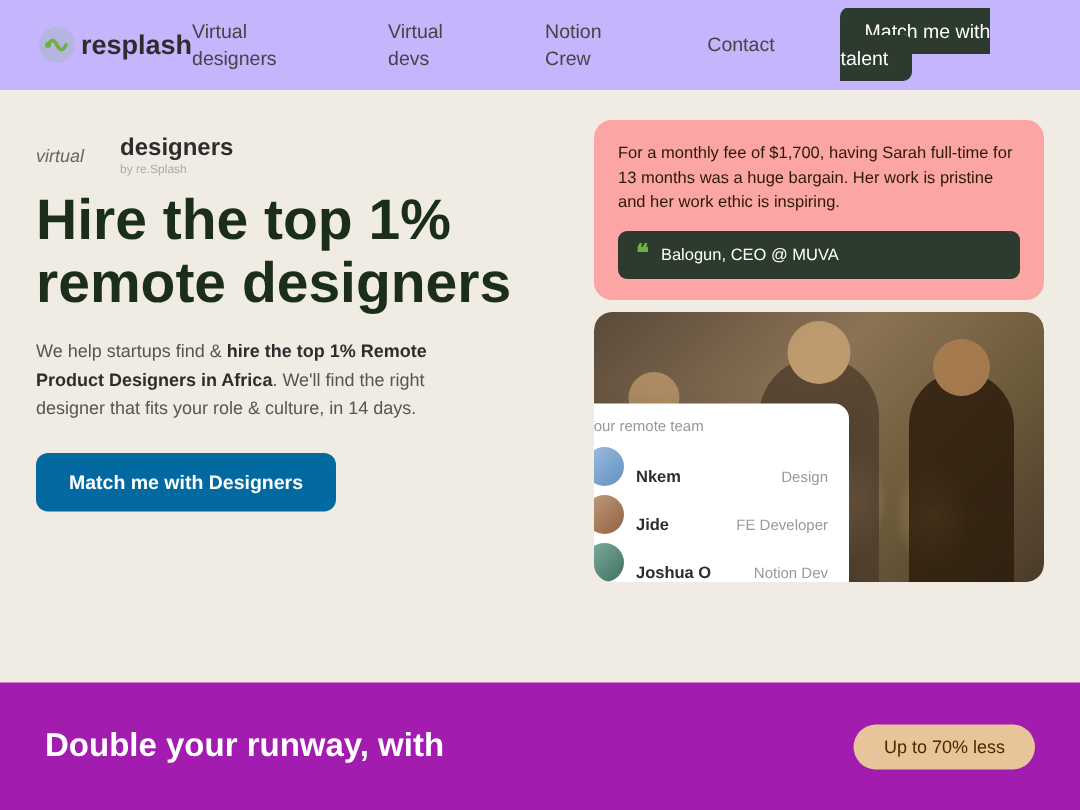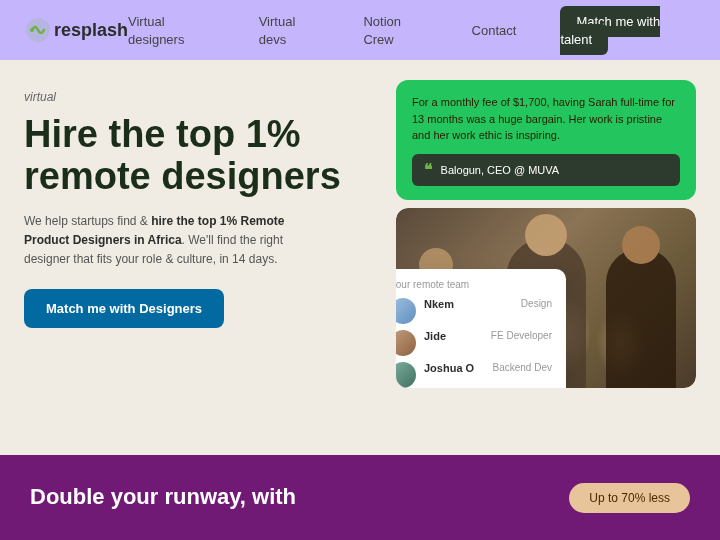--- a/index.html
+++ b/index.html
@@ -126,21 +126,21 @@
 
     
     .hero-right {
       width: 300px;
       position: relative;
       flex-shrink: 0;
     }
 
     
     .testimonial-card {
-      background: #22c55e;
+      background: #fca5a5;
       border-radius: 12px;
       padding: 14px 16px;
       margin-bottom: 8px;
       position: relative;
       z-index: 2;
     }
     .testimonial-text {
       font-size: 11px;
       color: #2d1a00;
       line-height: 1.5;
@@ -264,21 +264,21 @@
       z-index: 5;
       min-width: 190px;
     }
     .team-card-title {
       font-size: 10px;
       color: #999;
       margin-bottom: 8px;
     }
     .team-member {
       display: flex;
-      align-items: flex-start;
+      align-items: flex-end;
       gap: 8px;
       margin-bottom: 6px;
     }
     .team-member:last-child { margin-bottom: 0; }
     .member-avatar {
       width: 26px;
       height: 26px;
       border-radius: 50%;
       flex-shrink: 0;
     }
@@ -293,21 +293,21 @@
       color: #999;
     }
 
     
     .bottom-section {
       position: absolute;
       bottom: 0;
       left: 0;
       right: 0;
       height: 85px;
-      background: #701a75;
+      background: #a21caf;
       display: flex;
       align-items: center;
       justify-content: space-between;
       padding: 0 30px;
     }
     .bottom-title {
       font-size: 22px;
       font-weight: 800;
       color: #fff;
       line-height: 1.2;
@@ -348,20 +348,24 @@
     <li><a href="#">Contact</a></li>
     <li><a href="#" class="nav-cta">Match me with talent</a></li>
   </ul>
 </nav>
 
 <section class="hero">
 
   <div class="hero-left">
     <div class="hero-tag">
       <span class="hero-tag-virtual">virtual</span>
+      <div>
+        <span class="hero-tag-designers">designers</span>
+        <span class="hero-tag-byline">by re.Splash</span>
+      </div>
     </div>
     <h1 class="hero-title">
       <span>Hire the top 1%</span><br>
       <span>remote designers</span>
     </h1>
     <p class="hero-desc">
       We help startups find &amp; <strong>hire the top 1% Remote Product Designers in Africa</strong>. We'll find the right designer that fits your role &amp; culture, in 14 days.
     </p>
     <button class="hero-btn">Match me with Designers</button>
   </div>
@@ -398,21 +402,21 @@
           <span class="member-role">Design</span>
         </div>
         <div class="team-member">
           <div class="member-avatar av2"></div>
           <span class="member-name">Jide</span>
           <span class="member-role">FE Developer</span>
         </div>
         <div class="team-member">
           <div class="member-avatar av3"></div>
           <span class="member-name">Joshua O</span>
-          <span class="member-role">Backend Dev</span>
+          <span class="member-role">Notion Dev</span>
         </div>
       </div>
     </div>
   </div>
 </section>
 
 <div class="bottom-section">
   <h2 class="bottom-title">Double your runway, with</h2>
   <div class="bottom-badge">Up to 70% less</div>
 </div>

